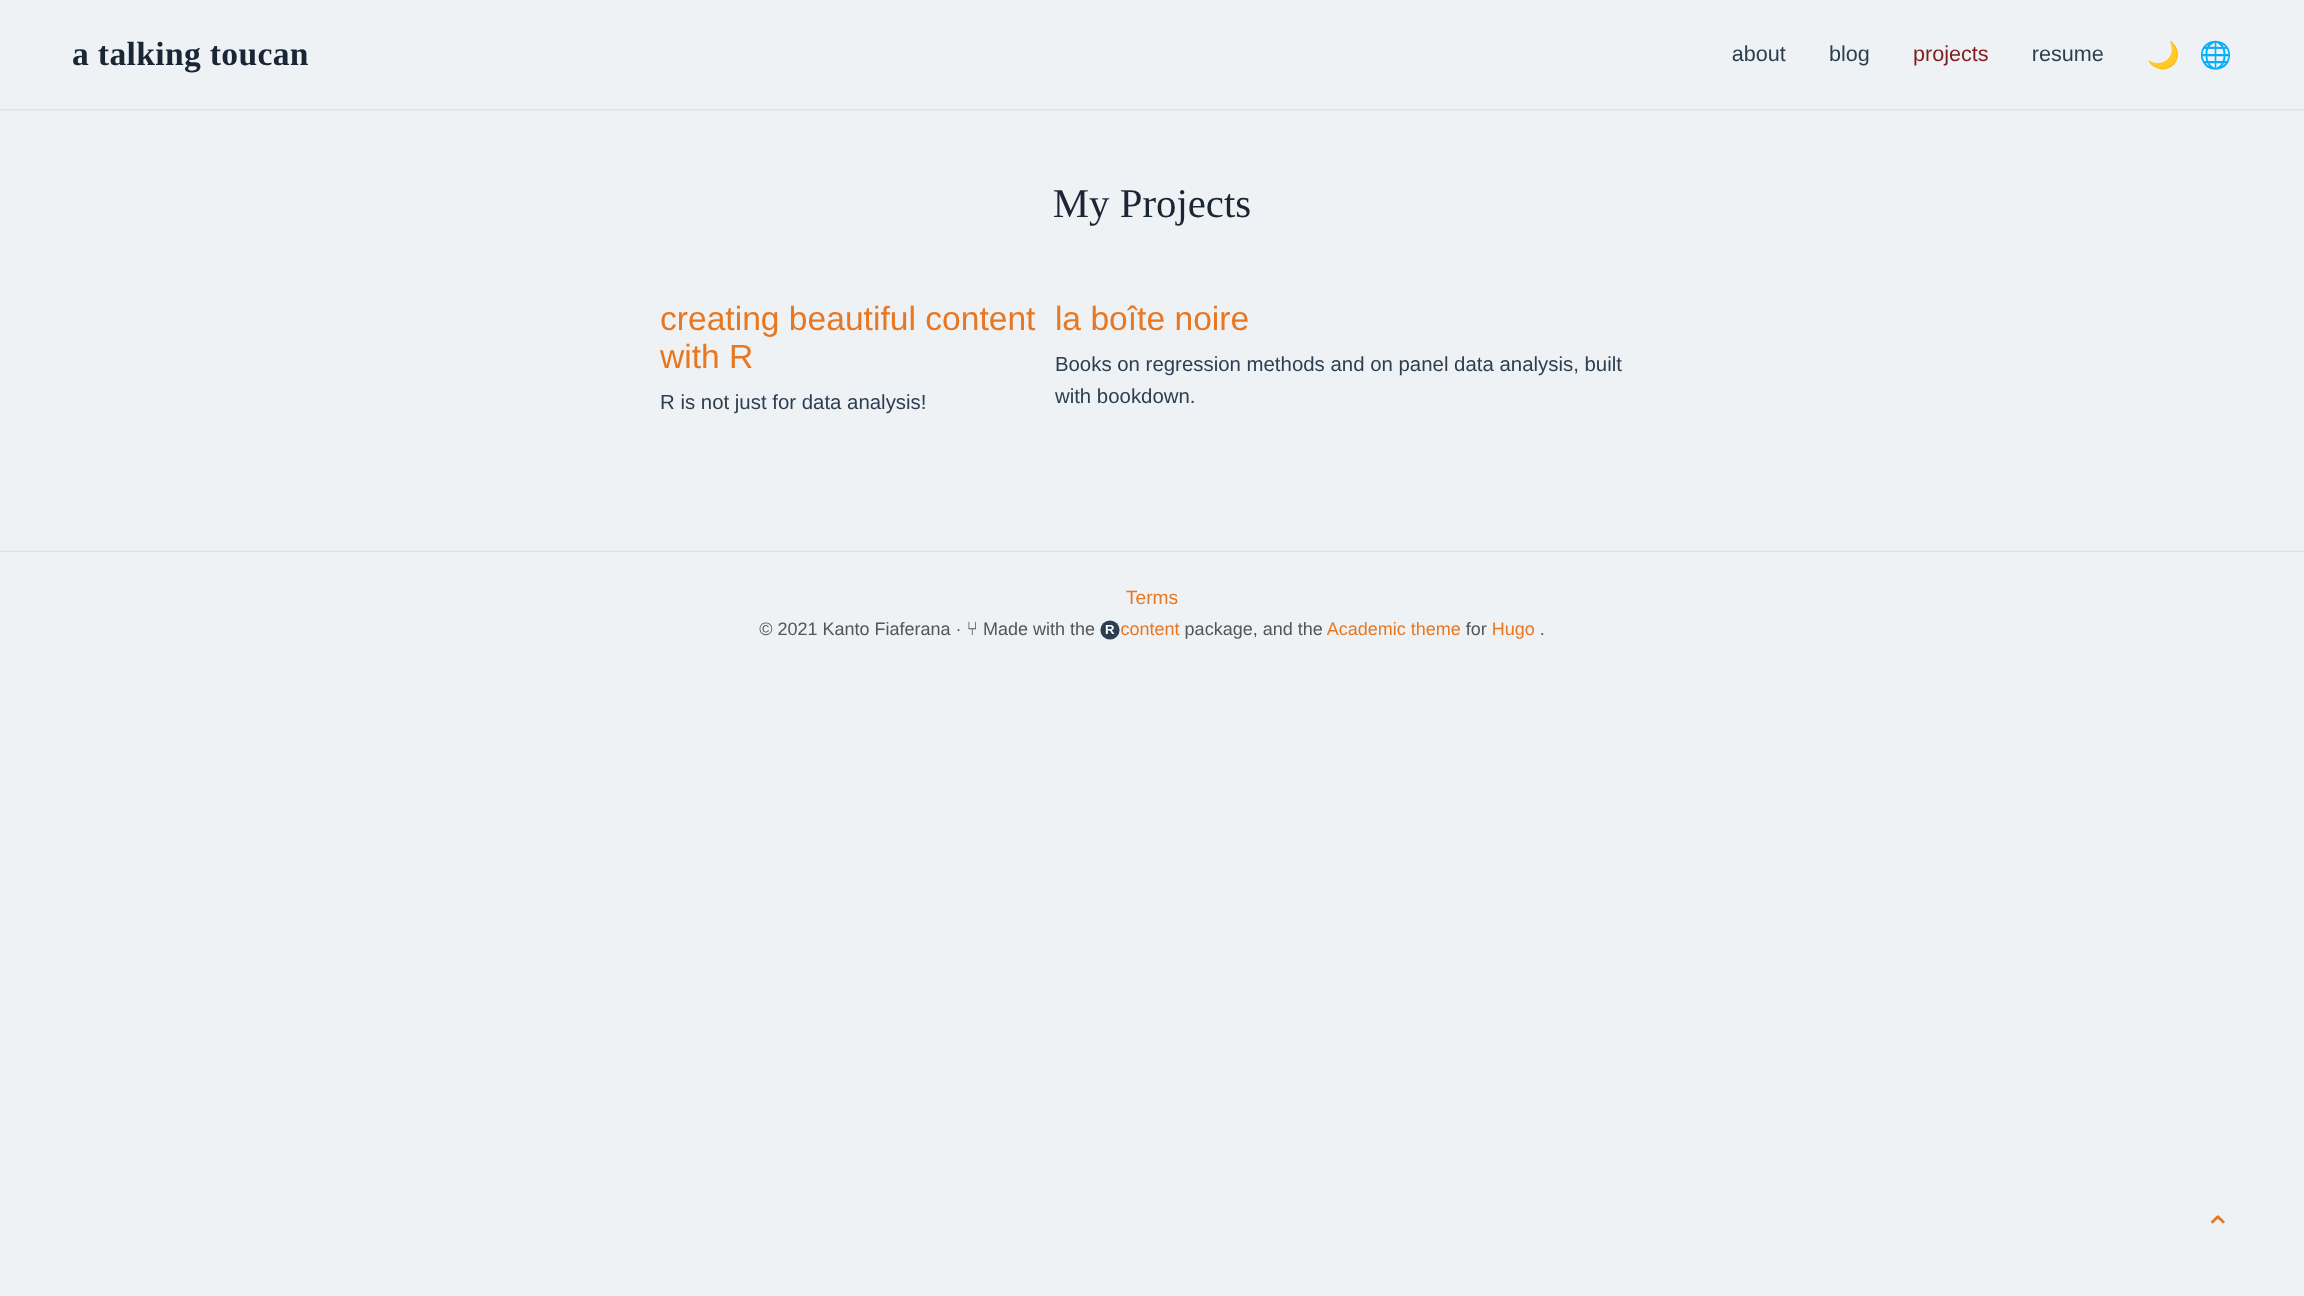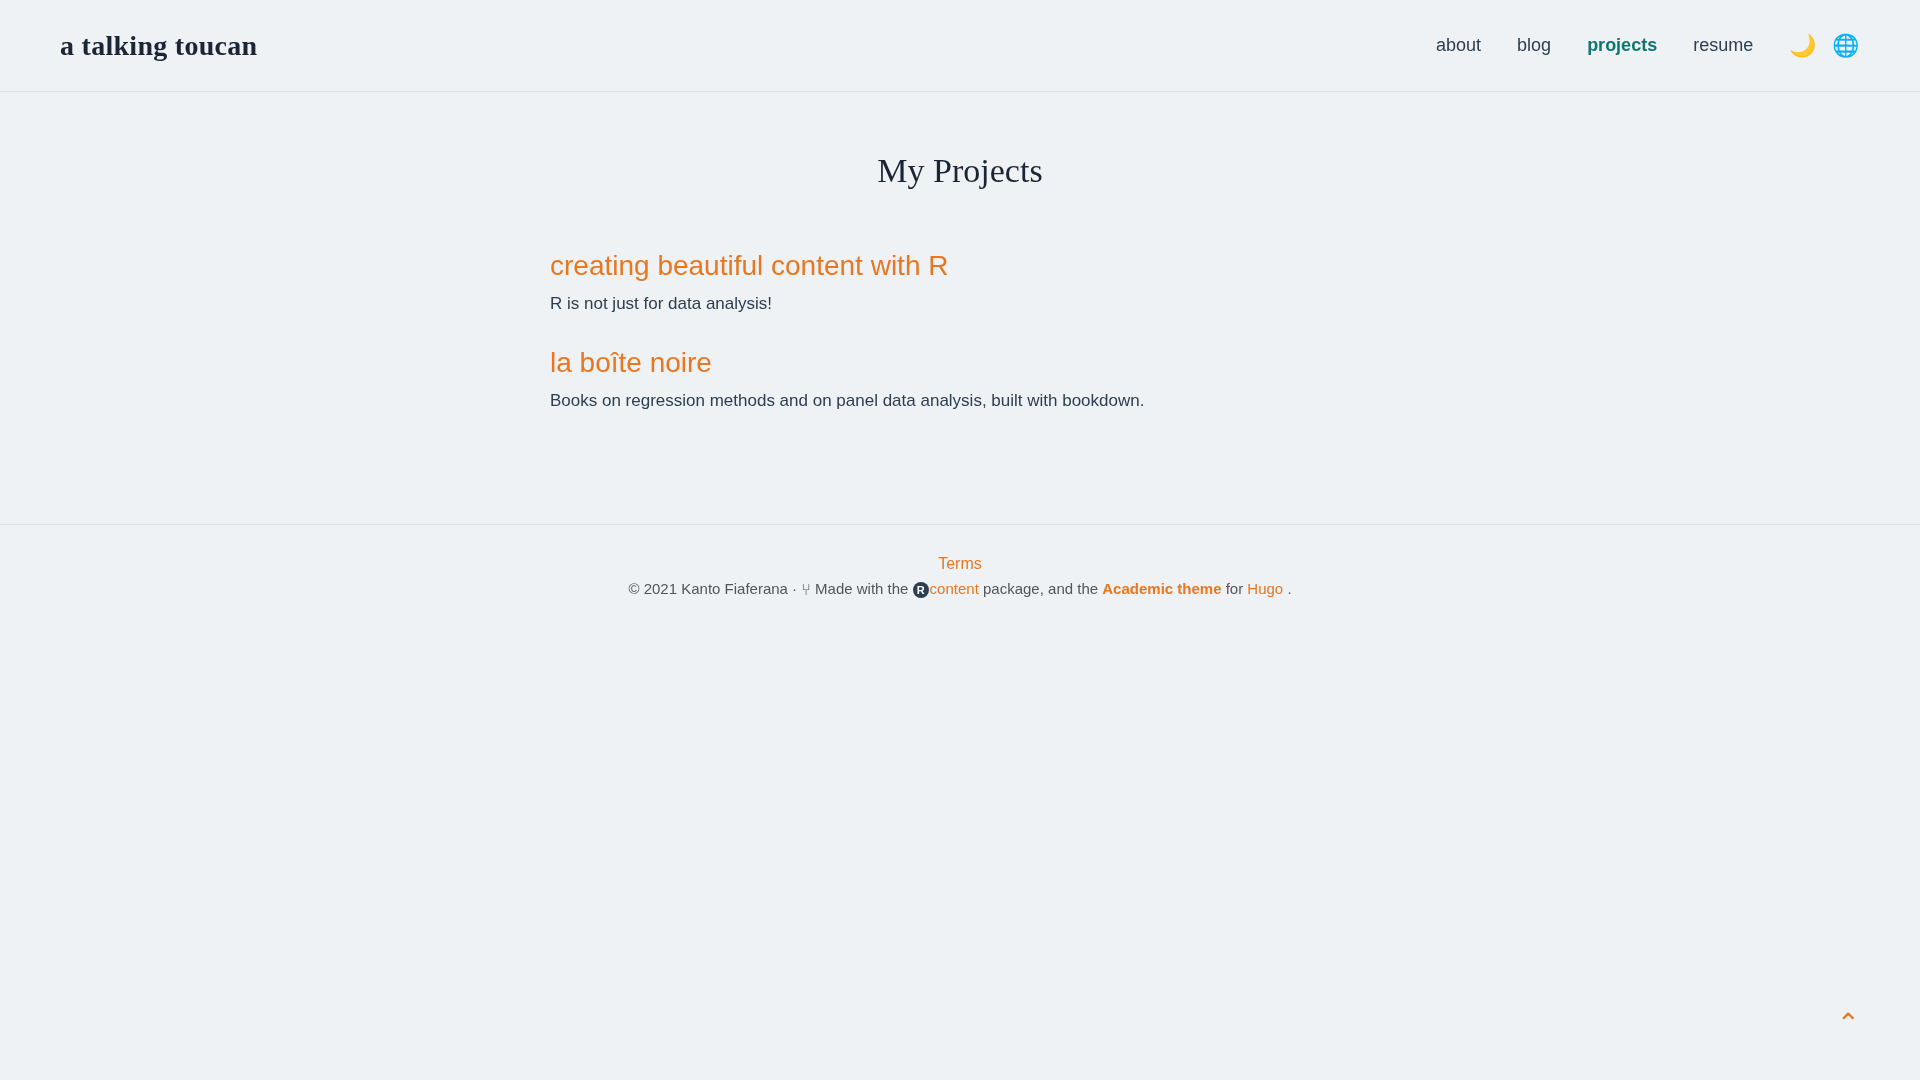--- a/index.html
+++ b/index.html
@@ -45,22 +45,22 @@
 
     .nav-link {
       font-family: Arial, Helvetica, sans-serif;
       font-size: 18px;
       color: #2c3e50;
       text-decoration: none;
       cursor: pointer;
     }
 
     .nav-link.active {
-      color: #0f766e;
-      font-weight: bold;
+      color: #7f1d1d;
+      font-weight: normal;
     }
 
     .nav-icons {
       display: flex;
       align-items: center;
       gap: 16px;
     }
 
     .icon-btn {
       background: none;
@@ -84,21 +84,21 @@
       text-align: center;
       font-family: Georgia, serif;
       font-size: 34px;
       font-weight: normal;
       color: #1a2535;
       margin-bottom: 60px;
     }
 
     .projects-list {
       display: flex;
-      flex-direction: column;
+      flex-direction: row;
       gap: 0;
     }
 
     .project-item {
       margin-bottom: 30px;
     }
 
     .project-title {
       font-family: Arial, Helvetica, sans-serif;
       font-size: 28px;
@@ -232,21 +232,21 @@
 <footer>
   <div class="footer-terms">
     <a class="footer-terms a">Terms</a>
   </div>
   <div class="footer-copy">
     <span>© 2021 Kanto Fiaferana · </span>
     <span class="git-icon">⑂</span>
     <span>Made with the </span>
     <span class="r-icon">R</span><a class="footer-link-orange" style="text-decoration:none;">content</a>
     <span> package, and the </span>
-    <a class="footer-link-orange" style="text-decoration:none;font-weight:bold;">Academic theme</a>
+    <a class="footer-link-orange" style="text-decoration:none;">Academic theme</a>
     <span> for </span>
     <a class="footer-link-orange" style="text-decoration:none;">Hugo</a>
     <span>.</span>
   </div>
 </footer>
 
 <button class="scroll-top-btn">
   <span>⌃</span>
 </button>
 

